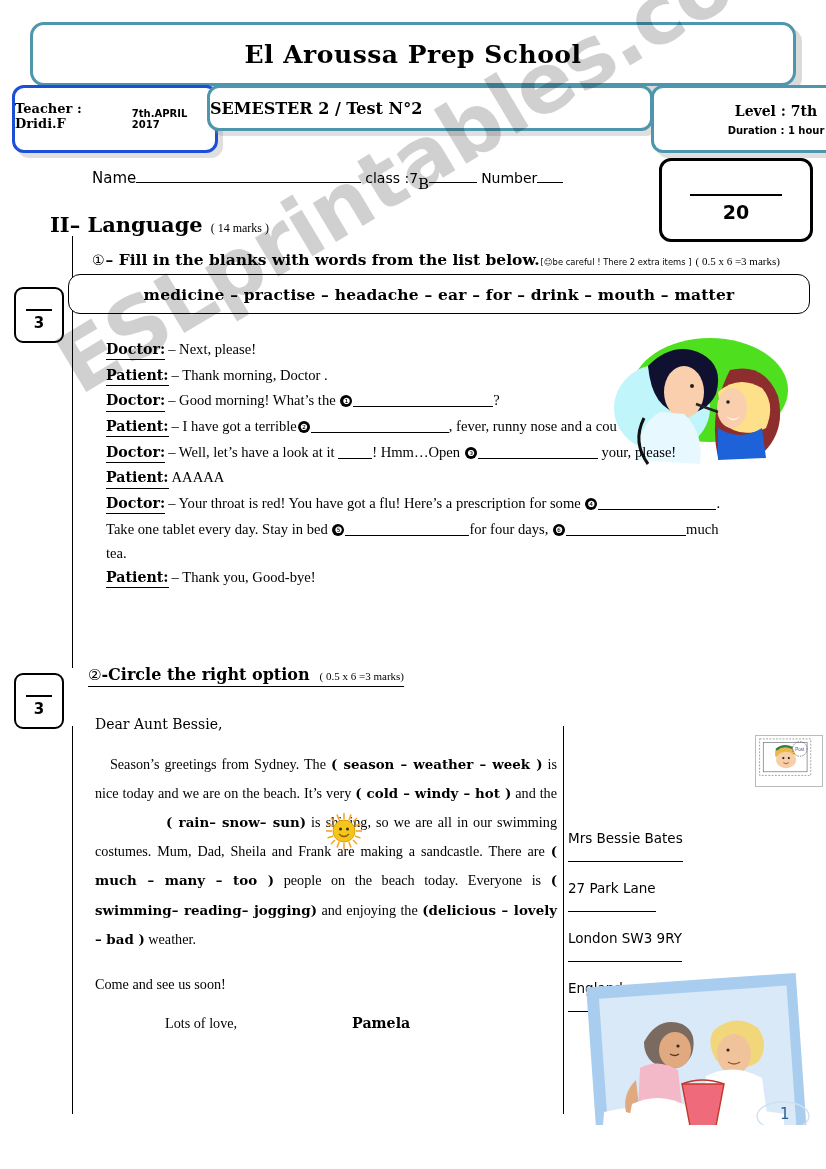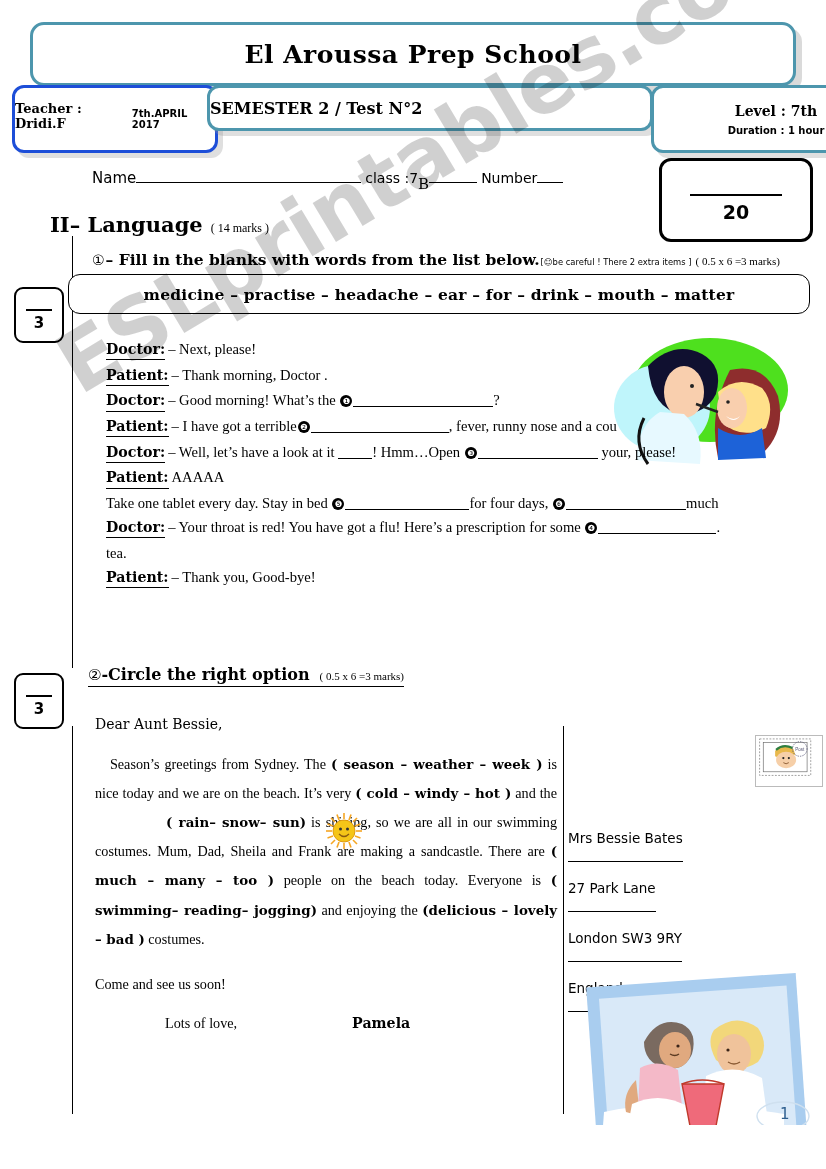--- a/index.html
+++ b/index.html
@@ -303,27 +303,27 @@
     <div class="dline">
       <span class="spk">Doctor:</span><span>– Well, let’s have a look at it</span>
       <span class="blank" style="width:34px"></span><span>! Hmm…Open</span>
       <span class="num">❸</span><span class="blank" style="width:120px"></span>
       <span>your, please!</span>
     </div>
     <div class="dline">
       <span class="spk">Patient:</span><span>AAAAA</span>
     </div>
     <div class="dline">
+      <span class="spk">Doctor:</span><span>– Your throat is red! You have got a flu! Here’s a prescription for some</span>
+      <span class="num">❹</span><span class="blank" style="width:118px"></span><span>.</span>
+    </div>
+    <div class="dline">
       <span>Take one tablet   every day.  Stay in bed</span>
       <span class="num">❺</span><span class="blank" style="width:124px"></span><span>for four days,</span>
       <span class="num">❻</span><span class="blank" style="width:120px"></span><span>much</span>
-    </div>
-    <div class="dline">
-      <span class="spk">Doctor:</span><span>– Your throat is red! You have got a flu! Here’s a prescription for some</span>
-      <span class="num">❹</span><span class="blank" style="width:118px"></span><span>.</span>
     </div>
     <div class="dline">
       <span>tea.</span>
     </div>
     <div class="dline">
       <span class="spk">Patient:</span><span>– Thank you, Good-bye!</span>
     </div>
   </div>
 
   <div class="ex2-head">
@@ -356,21 +356,21 @@
       <span class="opt">( cold – windy – hot )</span>
       <span>and the</span>
       <span style="display:inline-block;width:66px"></span>
       <span class="opt">( rain– snow– sun)</span>
       <span>is shining, so we are all in our swimming costumes. Mum, Dad, Sheila and Frank are making a sandcastle. There are</span>
       <span class="opt">( much – many – too )</span>
       <span>people on the beach today. Everyone is</span>
       <span class="opt">(  swimming–  reading–  jogging)</span>
       <span>and enjoying the</span>
       <span class="opt">(delicious – lovely – bad )</span>
-      <span>costumes.</span>
+      <span>weather.</span>
     </div>
     <div class="closing">Come and see us soon!</div>
     <div class="signrow">
       <span>Lots of love,</span><span class="sign">Pamela</span>
     </div>
   </div>
 
   <div class="sun">
     <svg viewBox="0 0 38 38" width="38" height="38">
       <g stroke="#f5a623" stroke-width="1.6">

